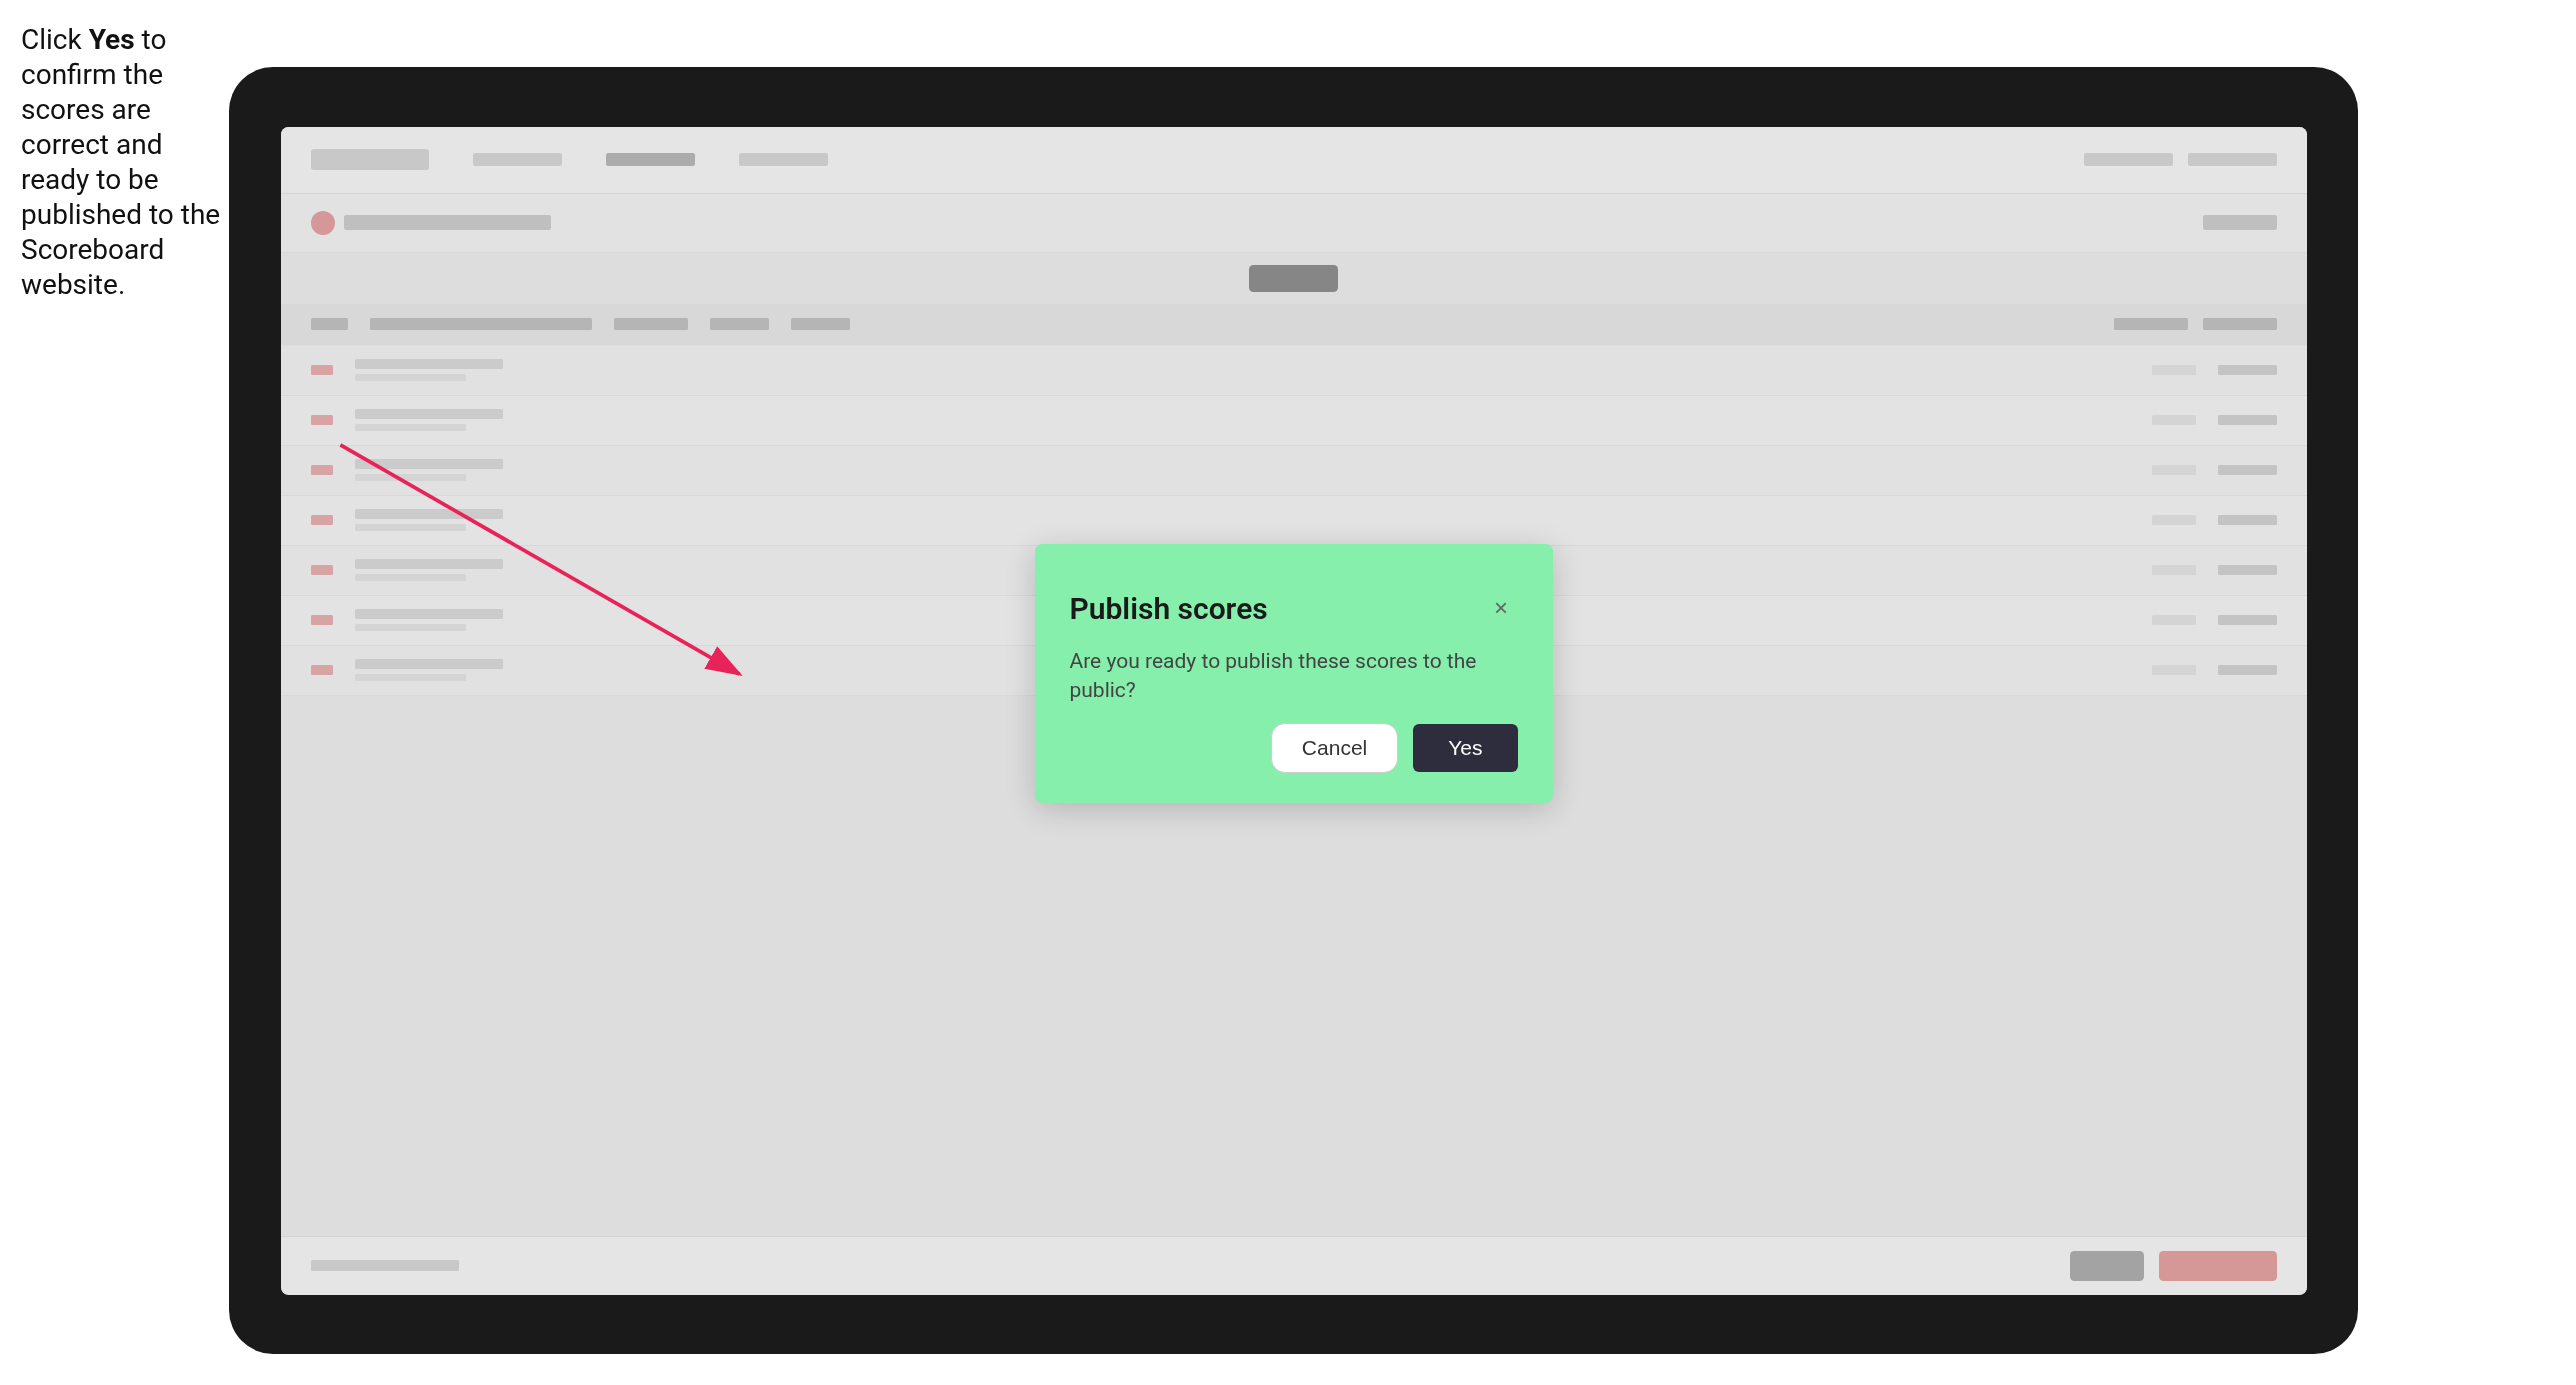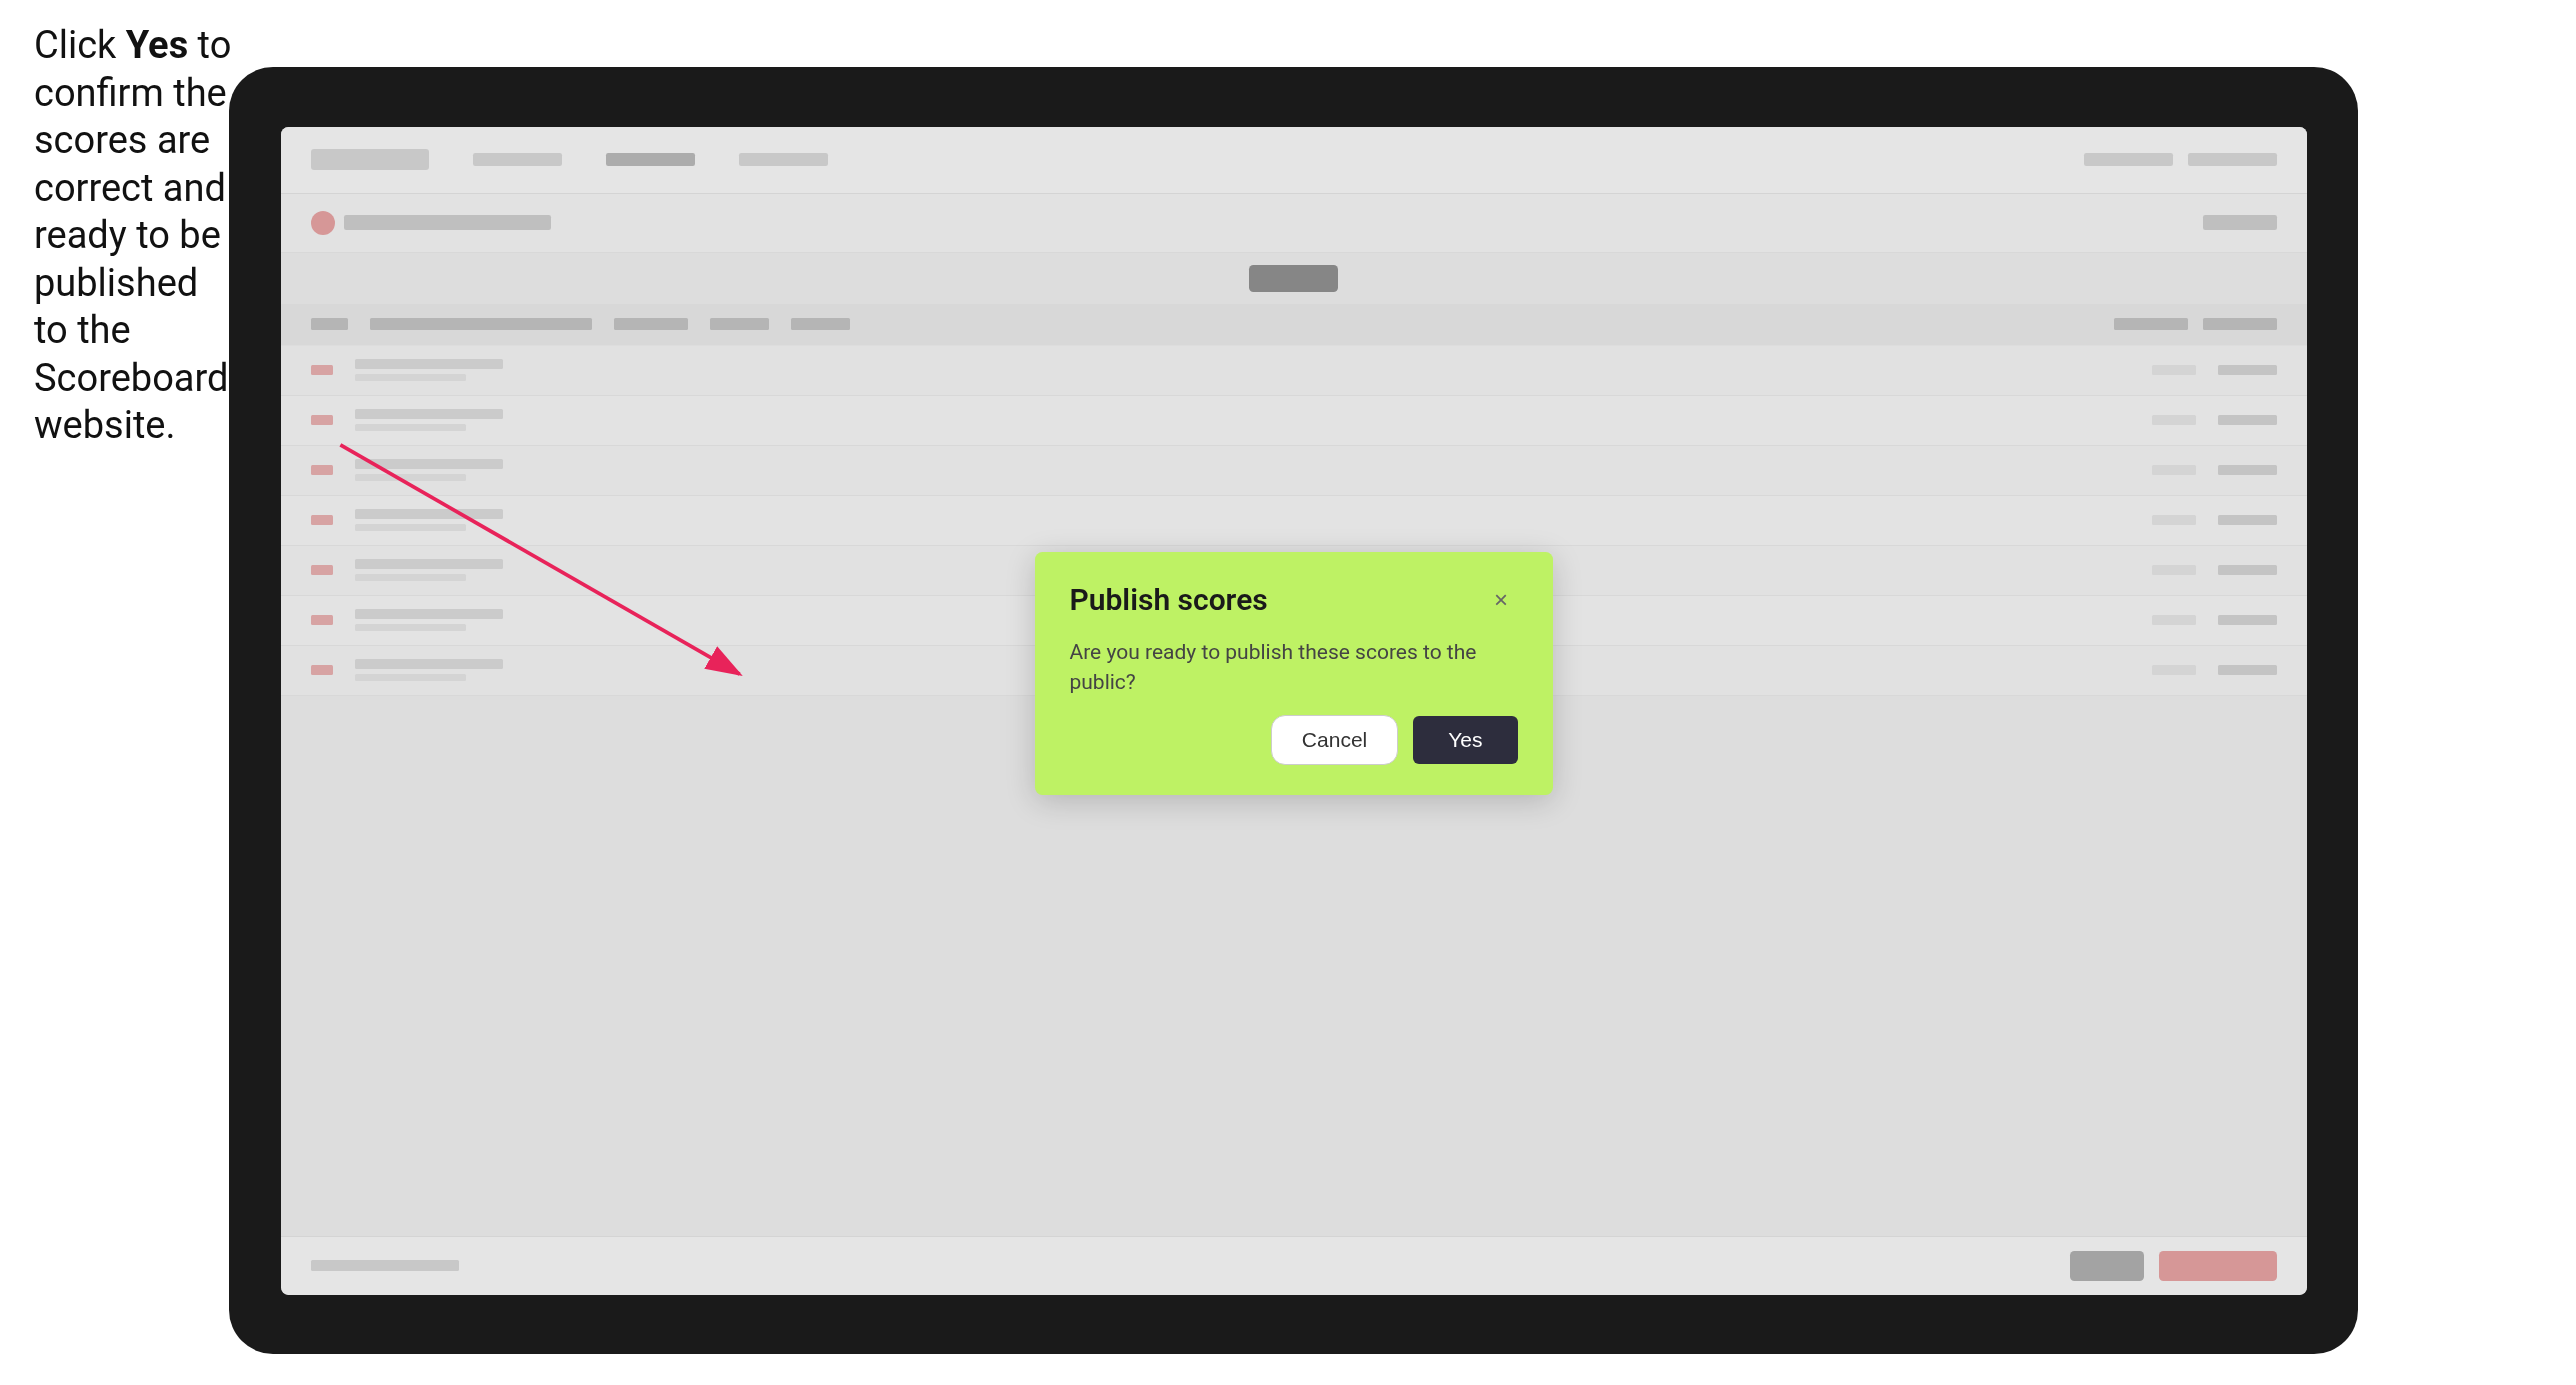--- a/index.html
+++ b/index.html
@@ -12,24 +12,23 @@
       position: relative;
       overflow: hidden;
     }
 
     
     .instruction-text {
       position: absolute;
       top: 22px;
       left: 21px;
       width: 207px;
-      font-size: 38px;
+      font-size: 28px;
       line-height: 1.25;
       color: #111111;
-      margin-left: 13px;
     }
 
     .instruction-text strong {
       font-weight: 700;
     }
 
     
     .tablet-outer {
       position: absolute;
       top: 67px;
@@ -269,25 +268,25 @@
       position: absolute;
       top: 0; left: 0; right: 0; bottom: 0;
       background: rgba(0,0,0,0.08);
       display: flex;
       align-items: center;
       justify-content: center;
       padding-bottom: 74px;
     }
 
     .dialog-box {
-      background: #bef264;
+      background: #86efac;
       border-radius: 7.4px;
       box-shadow: 0 6px 30px rgba(0,0,0,0.18);
       width: 518px;
-      padding: 30px 35px 30px 35px;
+      padding: 47px 35px 30px 35px;
       position: relative;
     }
 
     .dialog-title-row {
       display: flex;
       align-items: center;
       justify-content: space-between;
       margin-bottom: 21px;
     }
 

